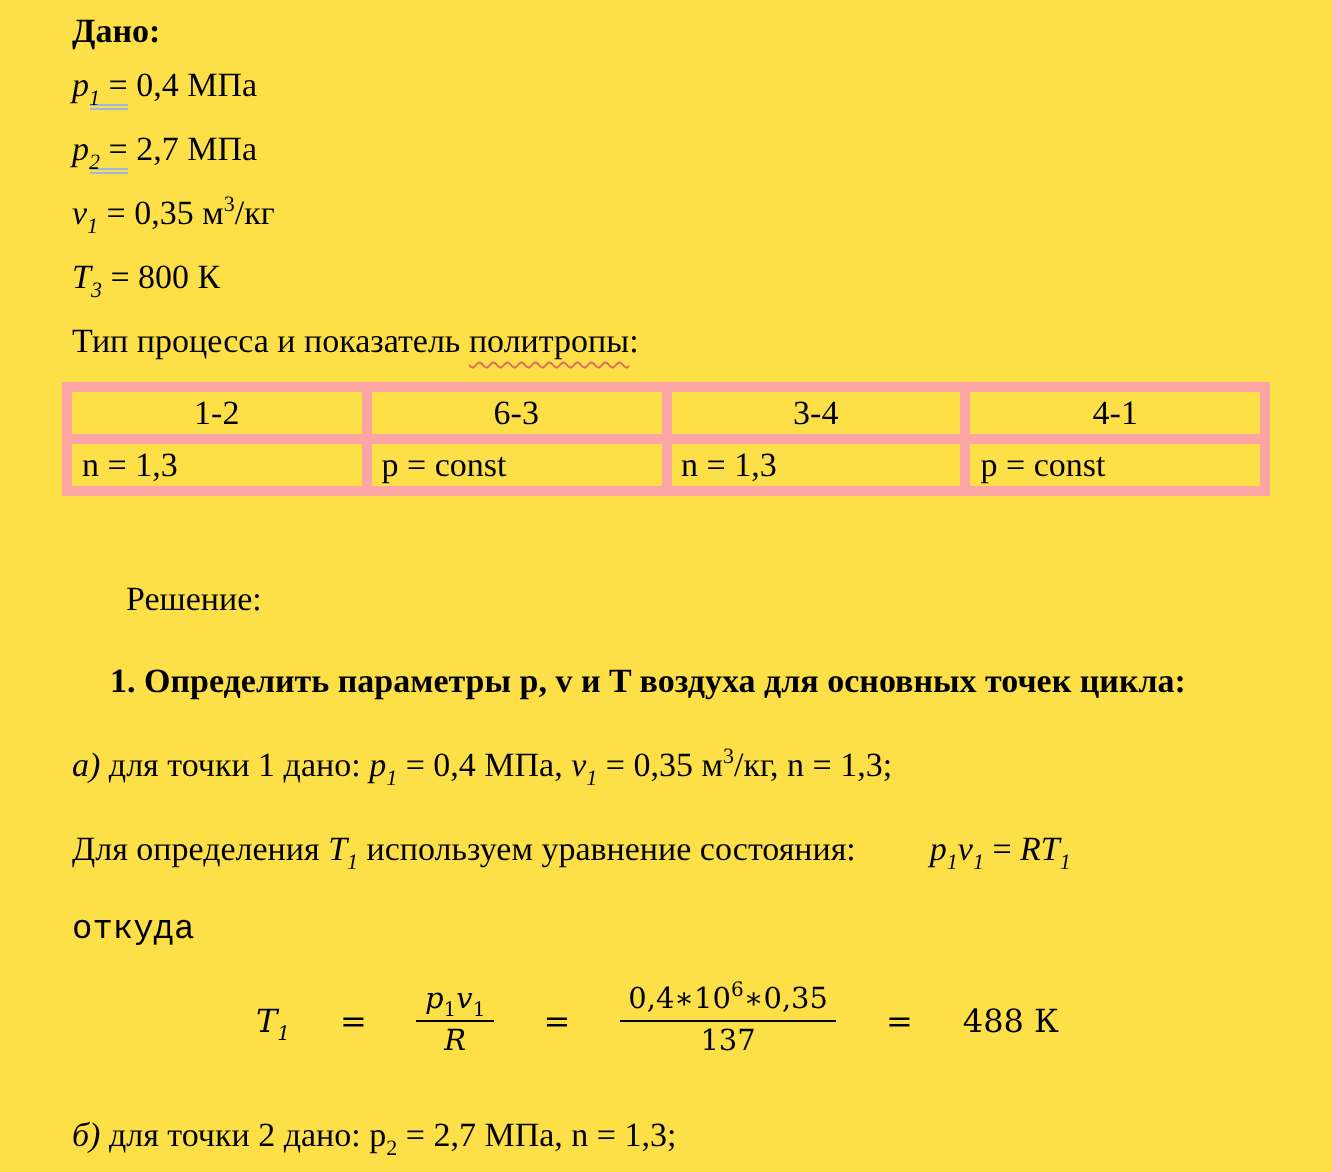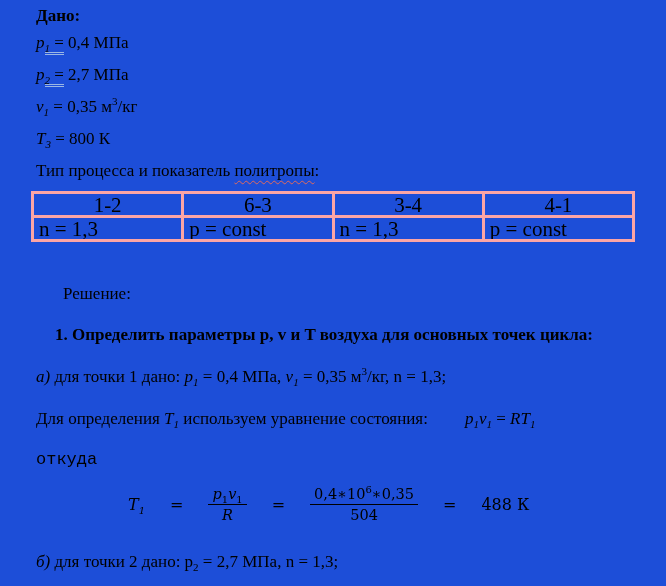--- a/index.html
+++ b/index.html
@@ -1,21 +1,21 @@
 <!DOCTYPE html>
 <html><head>
 <meta charset="utf-8">
 <style>
   html,body { margin:0; padding:0; background:#fff; }
   .page {
     position: relative;
     width: 666px;
     height: 586px;
     box-sizing: border-box;
-    background: #1d4ed8;
+    background: #fde047;
     color: #000;
     font-family: "Liberation Serif", serif;
     font-size: 17px;
     padding: 6px 26px 0 36px;
     overflow: hidden;
   }
   p { margin:0; line-height:20px; }
   .it { font-style: italic; }
   sub { font-size:11px; line-height:0; }
   sup { font-size:11px; line-height:0; }
@@ -31,24 +31,24 @@
     text-underline-offset:4px;
   }
 
   table.tbl {
     border-collapse: collapse;
     table-layout: fixed;
     width: 604px;
     margin: 10px 0 0 -5px;
   }
   table.tbl td {
-    border: 3px solid #fca5a5;
+    border: 5px solid #fca5a5;
     height: 21px;
     padding: 0 5px;
-    font-size: 21px;
+    font-size: 17px;
     line-height: 20px;
     overflow: hidden;
   }
   table.tbl tr.hdr td { text-align: center; }
   table.tbl tr.val td { text-align: left; }
 
   .sol-heading { font-weight:normal; margin-top:42px; text-indent:27px; }
   .step1       { font-weight:bold; margin-top:21px; text-indent:19px; }
   .pa          { margin-top:22px; }
   .stateq      { margin-top:22px; }
@@ -125,21 +125,21 @@
   <div class="formula">
     <span class="fitem"><span class="var">T</span><sub class="var">1</sub></span>
     <span class="fitem">=</span>
     <span class="frac">
       <span class="num"><span class="var">p</span><sub>1</sub><span class="var">v</span><sub>1</sub></span>
       <span class="den var">R</span>
     </span>
     <span class="fitem">=</span>
     <span class="frac">
       <span class="num"><span>0,4∗10</span><sup>6</sup><span>∗0,35</span></span>
-      <span class="den">504</span>
+      <span class="den">137</span>
     </span>
     <span class="fitem">=</span>
     <span class="fitem">488 К</span>
   </div>
 
   <p class="pb"><span class="it">б)</span><span> для точки 2 дано: p</span><sub>2</sub><span> = 2,7 МПа, n = 1,3;</span></p>
 
 </div>
 
 </body></html>

